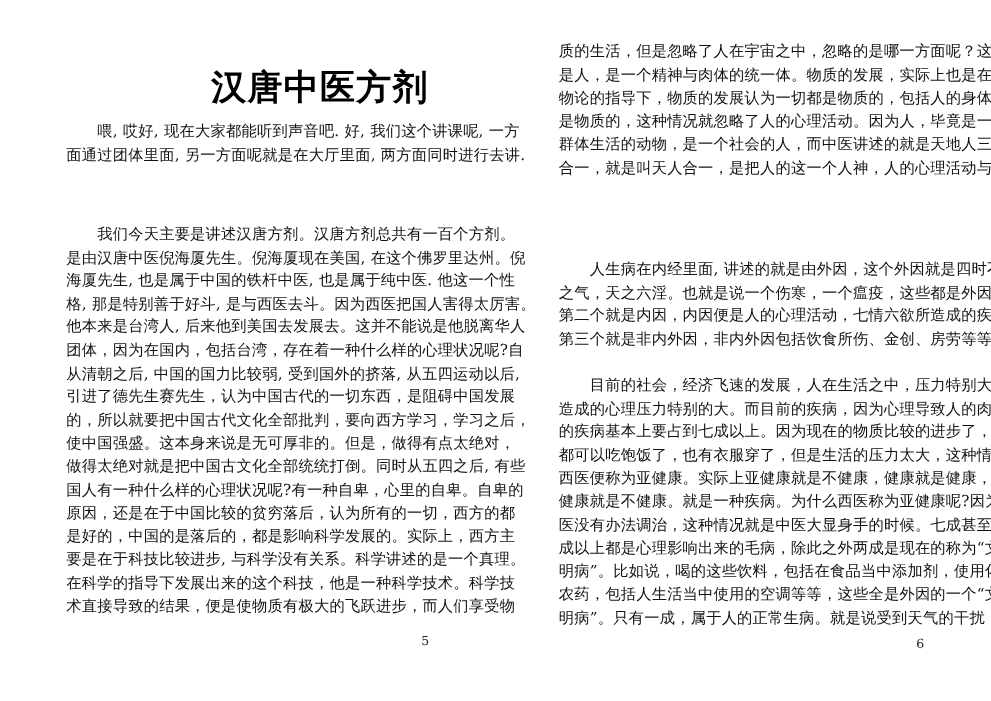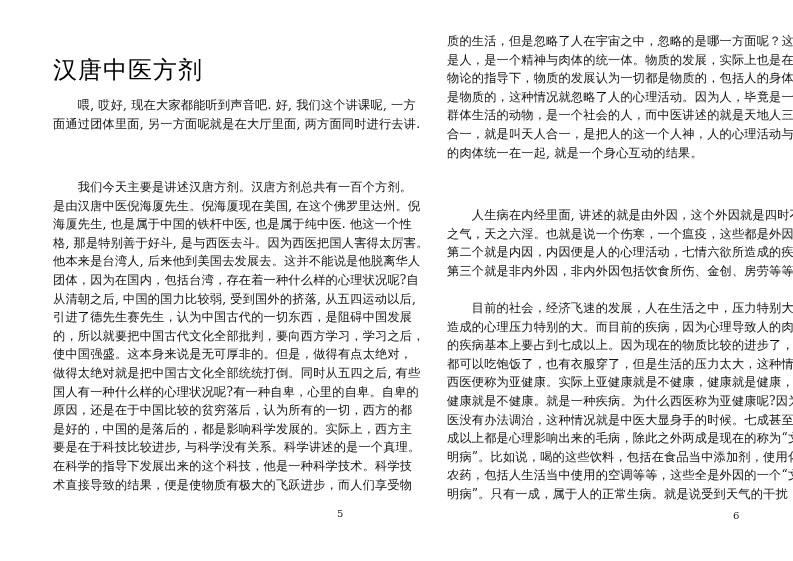--- a/index.html
+++ b/index.html
@@ -1,23 +1,23 @@
 <!DOCTYPE html>
 <html><head>
 <meta charset="utf-8">
 <style>
   html, body { margin:0; padding:0; background:#ffffff; }
   body { width:793px; height:561px; position:relative; overflow:hidden;
          font-family:"DejaVu Serif","Liberation Serif",serif; color:#111; }
   .page { position:absolute; top:0; height:561px; }
   .page-left { left:0; width:396px; }
   .page-right { left:396px; width:397px; }
-  .title { position:absolute; left:53px; width:290px; top:55px; text-align:left;
-           font-family:"DejaVu Sans","Liberation Sans",sans-serif; font-weight:normal;
-           font-size:24px; letter-spacing:1px; color:#000; line-height:30px; }
+  .title { position:absolute; left:53px; width:290px; top:55px; text-align:right;
+           font-family:"DejaVu Sans","Liberation Sans",sans-serif; font-weight:bold;
+           font-size:28px; letter-spacing:1px; color:#000; line-height:30px; }
   .para { position:absolute; font-size:12.2px; line-height:18.6px; text-align:justify;
           letter-spacing:0.2px; }
   .line { display:block; white-space:nowrap; height:18.6px; }
   .left-col { left:53px; width:292px; }
   .right-col { left:51px; width:292px; }
   .pagenum { position:absolute; font-size:10px; font-family:"DejaVu Serif","Liberation Serif",serif; color:#222; }
 </style>
 </head>
 <body>
 
@@ -53,21 +53,20 @@
 </div>
 
 <div class="page page-right">
   <div class="para right-col" style="top:32px;">
     <span class="line">质的生活，但是忽略了人在宇宙之中，忽略的是哪一方面呢？这就</span>
     <span class="line">是人，是一个精神与肉体的统一体。物质的发展，实际上也是在唯</span>
     <span class="line">物论的指导下，物质的发展认为一切都是物质的，包括人的身体都</span>
     <span class="line">是物质的，这种情况就忽略了人的心理活动。因为人，毕竟是一个</span>
     <span class="line">群体生活的动物，是一个社会的人，而中医讲述的就是天地人三才</span>
     <span class="line">合一，就是叫天人合一，是把人的这一个人神，人的心理活动与人</span>
-    <span class="line">的肉体统一在一起, 就是一个身心互动的结果。</span>
   </div>
 
   <div class="para right-col" style="top:206px;">
     <span class="line">　　人生病在内经里面, 讲述的就是由外因，这个外因就是四时不正</span>
     <span class="line">之气，天之六淫。也就是说一个伤寒，一个瘟疫，这些都是外因。</span>
     <span class="line">第二个就是内因，内因便是人的心理活动，七情六欲所造成的疾病。</span>
     <span class="line">第三个就是非内外因，非内外因包括饮食所伤、金创、房劳等等。</span>
   </div>
 
   <div class="para right-col" style="top:299px;">

